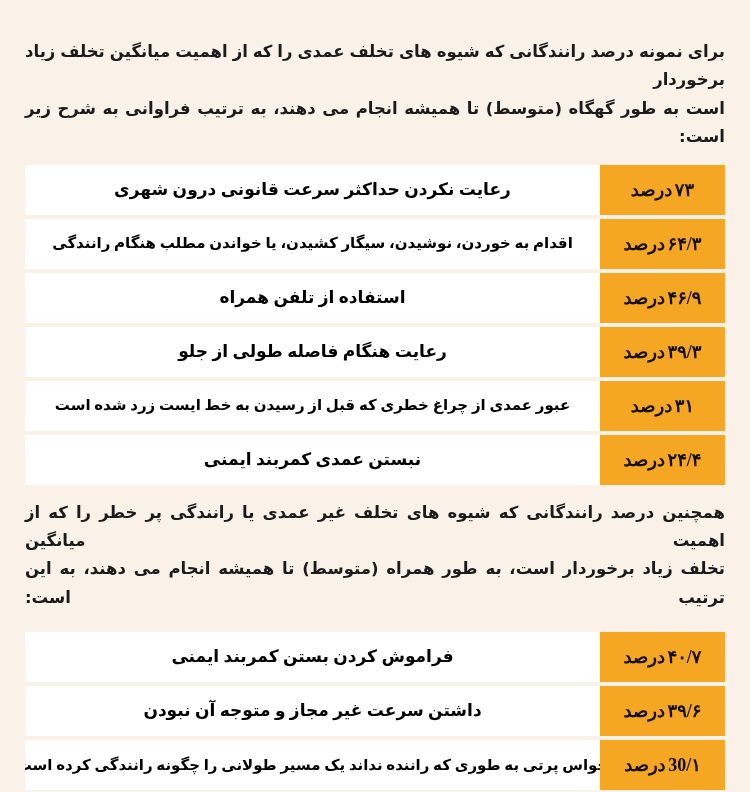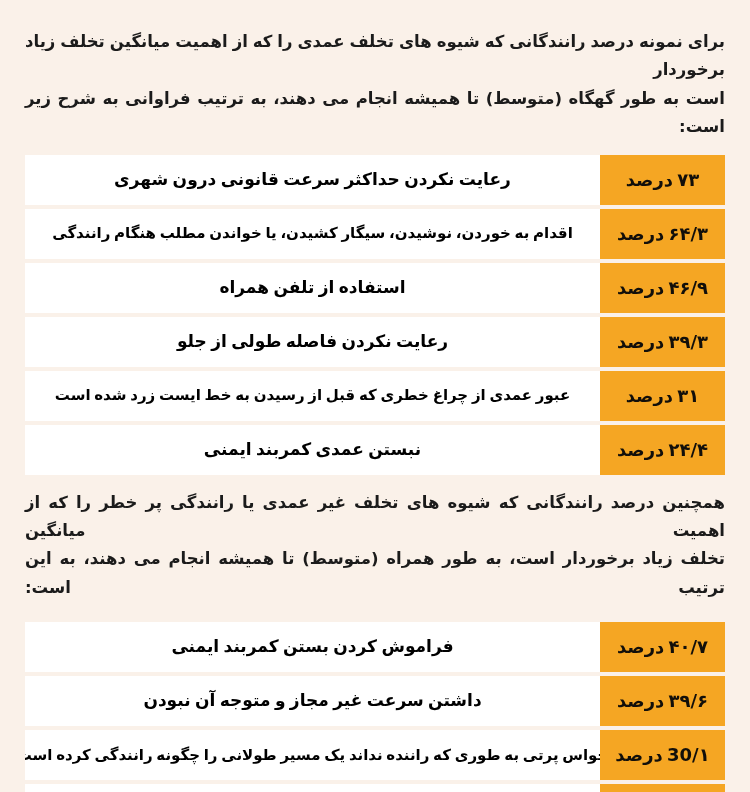--- a/index.html
+++ b/index.html
@@ -35,21 +35,21 @@
     text-align-last: justify;
     font-size: 16.5px;
     font-weight: 700;
     line-height: 1.72;
     letter-spacing: -0.2px;
     color: #1b1b1b;
     word-spacing: -1px;
   }
 
   .para.intro {
-    padding-top: 28px;
+    padding-top: 38px;
     padding-bottom: 13px;
   }
 
   .para.mid {
     padding-top: 14px;
     padding-bottom: 20px;
   }
 
   .para .line {
     display: block;
@@ -112,20 +112,21 @@
   }
 
   .row-value {
     flex: 0 0 125px;
     width: 125px;
     background: #f5a623;
     display: flex;
     align-items: center;
     justify-content: center;
     box-sizing: border-box;
+    font-family: Liberation Serif, serif;
   }
 
   .row-value-text {
     font-size: 18px;
     font-weight: 700;
     color: #120f0a;
     letter-spacing: -0.4px;
     word-spacing: -2px;
     white-space: nowrap;
     line-height: 1;
@@ -161,21 +162,21 @@
       <div class="row">
         <div class="row-label">
           <span class="row-label-text">استفاده از تلفن همراه</span>
         </div>
         <div class="row-value">
           <span class="row-value-text">۴۶/۹ درصد</span>
         </div>
       </div>
       <div class="row">
         <div class="row-label">
-          <span class="row-label-text">رعایت نکردن فاصله طولی از جلو</span>
+          <span class="row-label-text">رعایت هنگام فاصله طولی از جلو</span>
         </div>
         <div class="row-value">
           <span class="row-value-text">۳۹/۳ درصد</span>
         </div>
       </div>
       <div class="row">
         <div class="row-label">
           <span class="row-label-text medium">عبور عمدی از چراغ خطری که قبل از رسیدن به خط ایست زرد شده است</span>
         </div>
         <div class="row-value">

